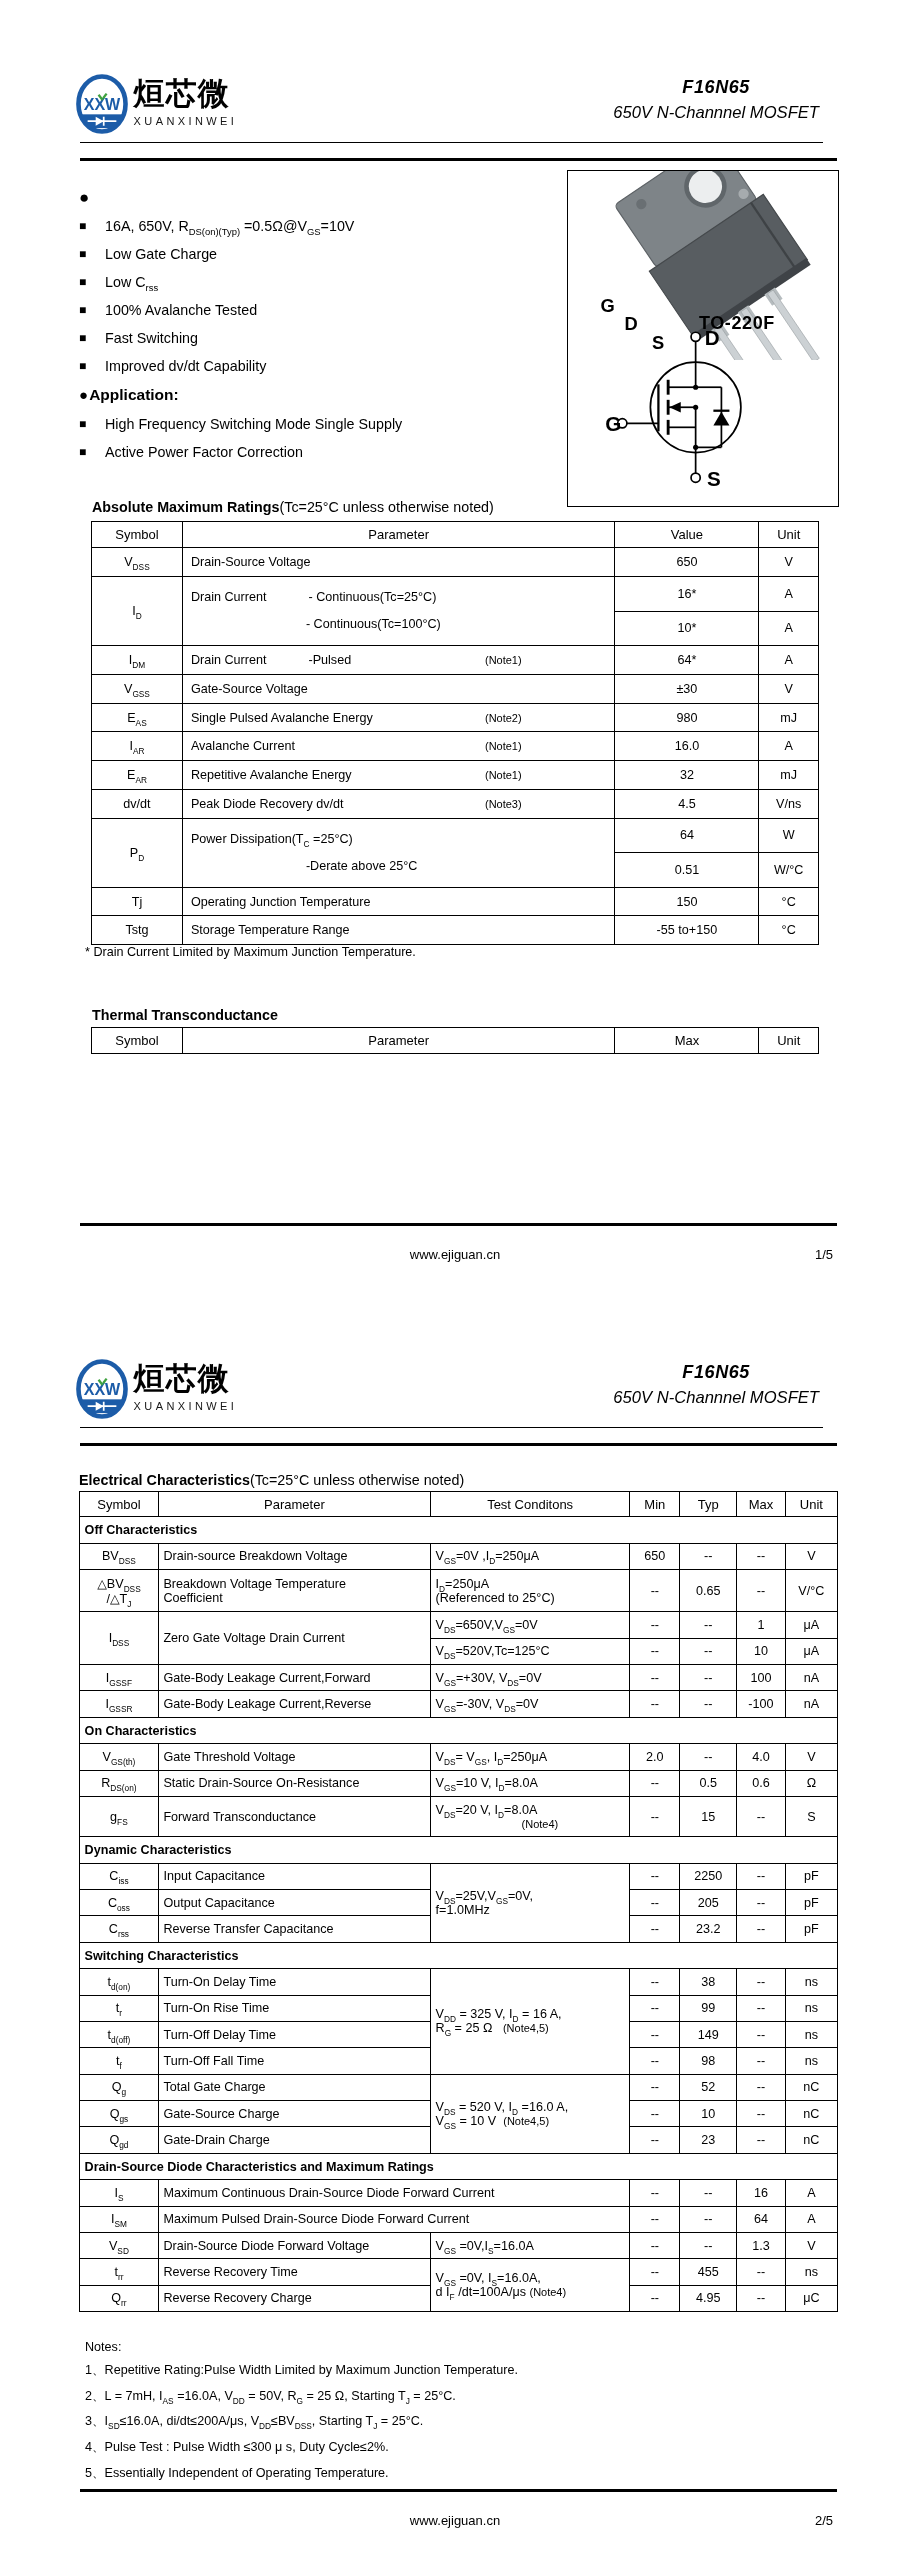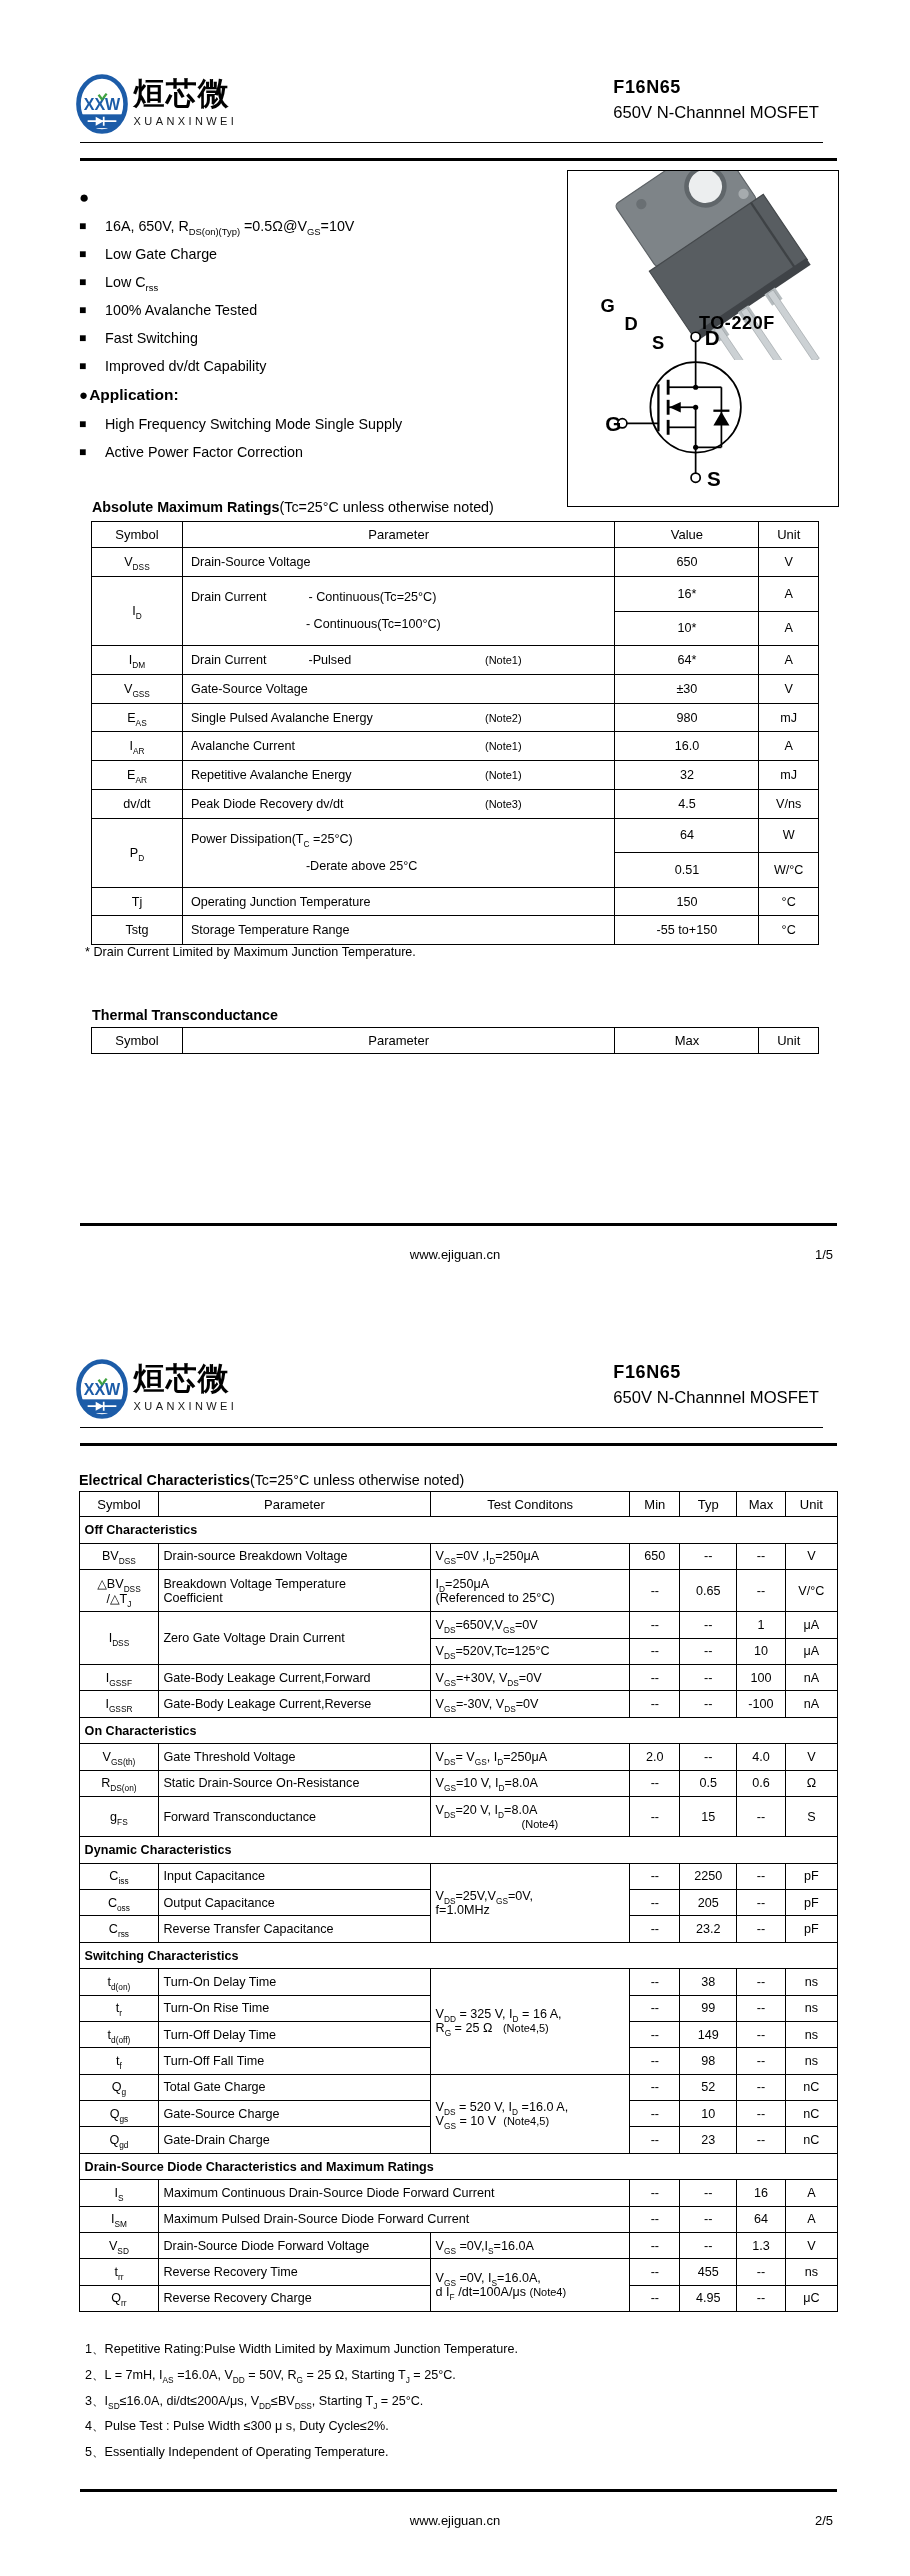--- a/index.html
+++ b/index.html
@@ -10,21 +10,21 @@
   .page{position:absolute;left:0;width:910px;overflow:visible;}
   #page1{top:0;height:1285px;}
   #page2{top:1285px;height:1291px;}
 
   
   .logo-block{position:absolute;left:75px;top:73px;display:flex;align-items:flex-start;}
   .logo-emblem{display:block;}
   .logo-texts{margin-left:4.6px;display:flex;flex-direction:column;justify-content:center;}
   .logo-cn{font-size:31px;font-weight:bold;letter-spacing:1.1px;line-height:1.35;font-family:"DejaVu Sans", sans-serif;}
   .logo-en{font-size:11px;letter-spacing:3.4px;color:#161616;margin-top:0px;}
-  .title-block{position:absolute;right:91px;top:77px;text-align:left;}
+  .title-block{position:absolute;right:91px;top:77px;text-align:center;font-style:italic;}
   .part-no{font-size:18px;font-weight:bold;letter-spacing:0.6px;}
   .part-desc{font-size:16.6px;margin-top:4.6px;}
   .rule-thin{position:absolute;left:80px;top:142px;width:743px;height:1.1px;background:#000;}
   .rule-thick{position:absolute;left:80px;top:158px;width:757px;height:2.9px;background:#000;}
 
   
   .features{position:absolute;left:79px;top:189px;width:487px;}
   .feat-lead{font-size:17px;line-height:1;}
   .feat-item{display:flex;align-items:flex-start;margin-top:12px;font-size:14.3px;}
   .feat-item .sq{width:26px;font-size:12px;line-height:14.3px;padding-top:1.1px;}
@@ -607,20 +607,21 @@
           <td class="l"><span>Reverse Recovery Charge</span></td>
           <td><span>--</span></td>
           <td><span>4.95</span></td>
           <td><span>--</span></td>
           <td><span>μC</span></td>
         </tr>
       </tbody>
     </table>
 
   <div class="notes">
+    <div class="nh">Notes:</div>
     <div class="ni">1、Repetitive Rating:Pulse Width Limited by Maximum Junction Temperature.</div>
     <div class="ni">2、L = 7mH, I<sub>AS</sub> =16.0A, V<sub>DD</sub> = 50V, R<sub>G</sub> = 25 Ω, Starting T<sub>J</sub> = 25°C.</div>
     <div class="ni">3、I<sub>SD</sub>≤16.0A, di/dt≤200A/μs, V<sub>DD</sub>≤BV<sub>DSS</sub>, Starting T<sub>J</sub> = 25°C.</div>
     <div class="ni">4、Pulse Test : Pulse Width ≤300 μ s, Duty Cycle≤2%.</div>
     <div class="ni">5、Essentially Independent of Operating Temperature.</div>
   </div>
 
   <div class="footer-rule"></div>
   <div class="footer-line">
     <span>www.ejiguan.cn</span>

